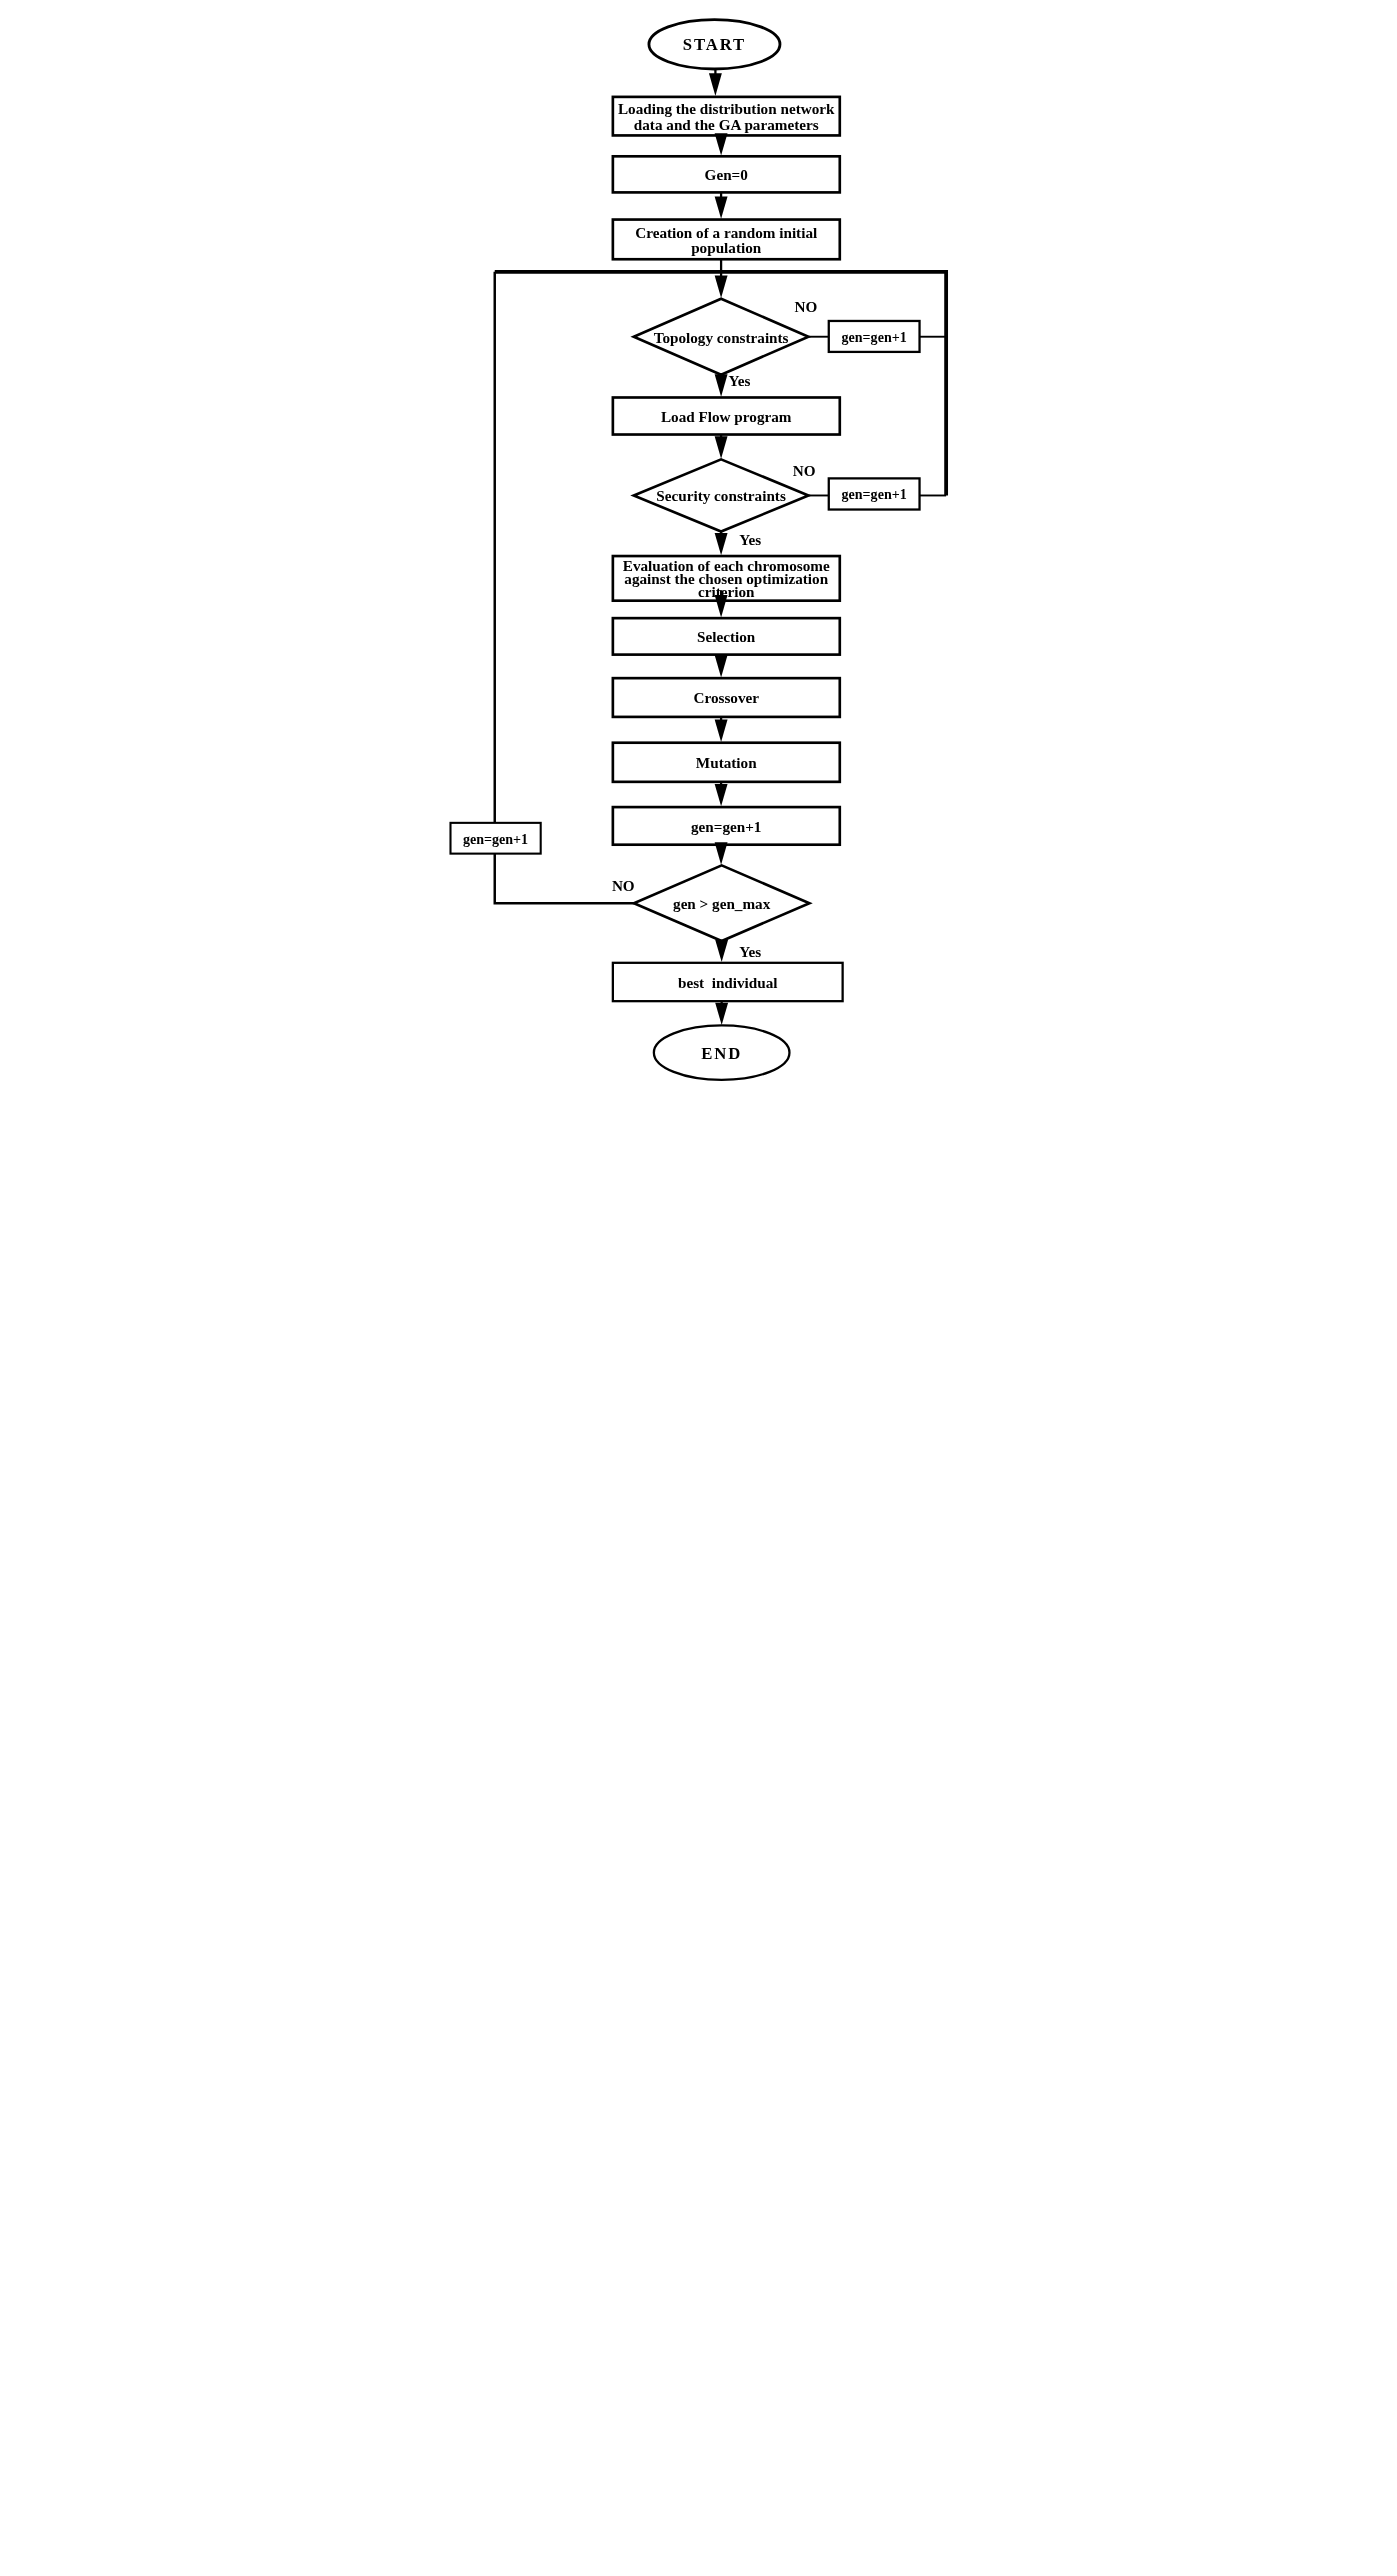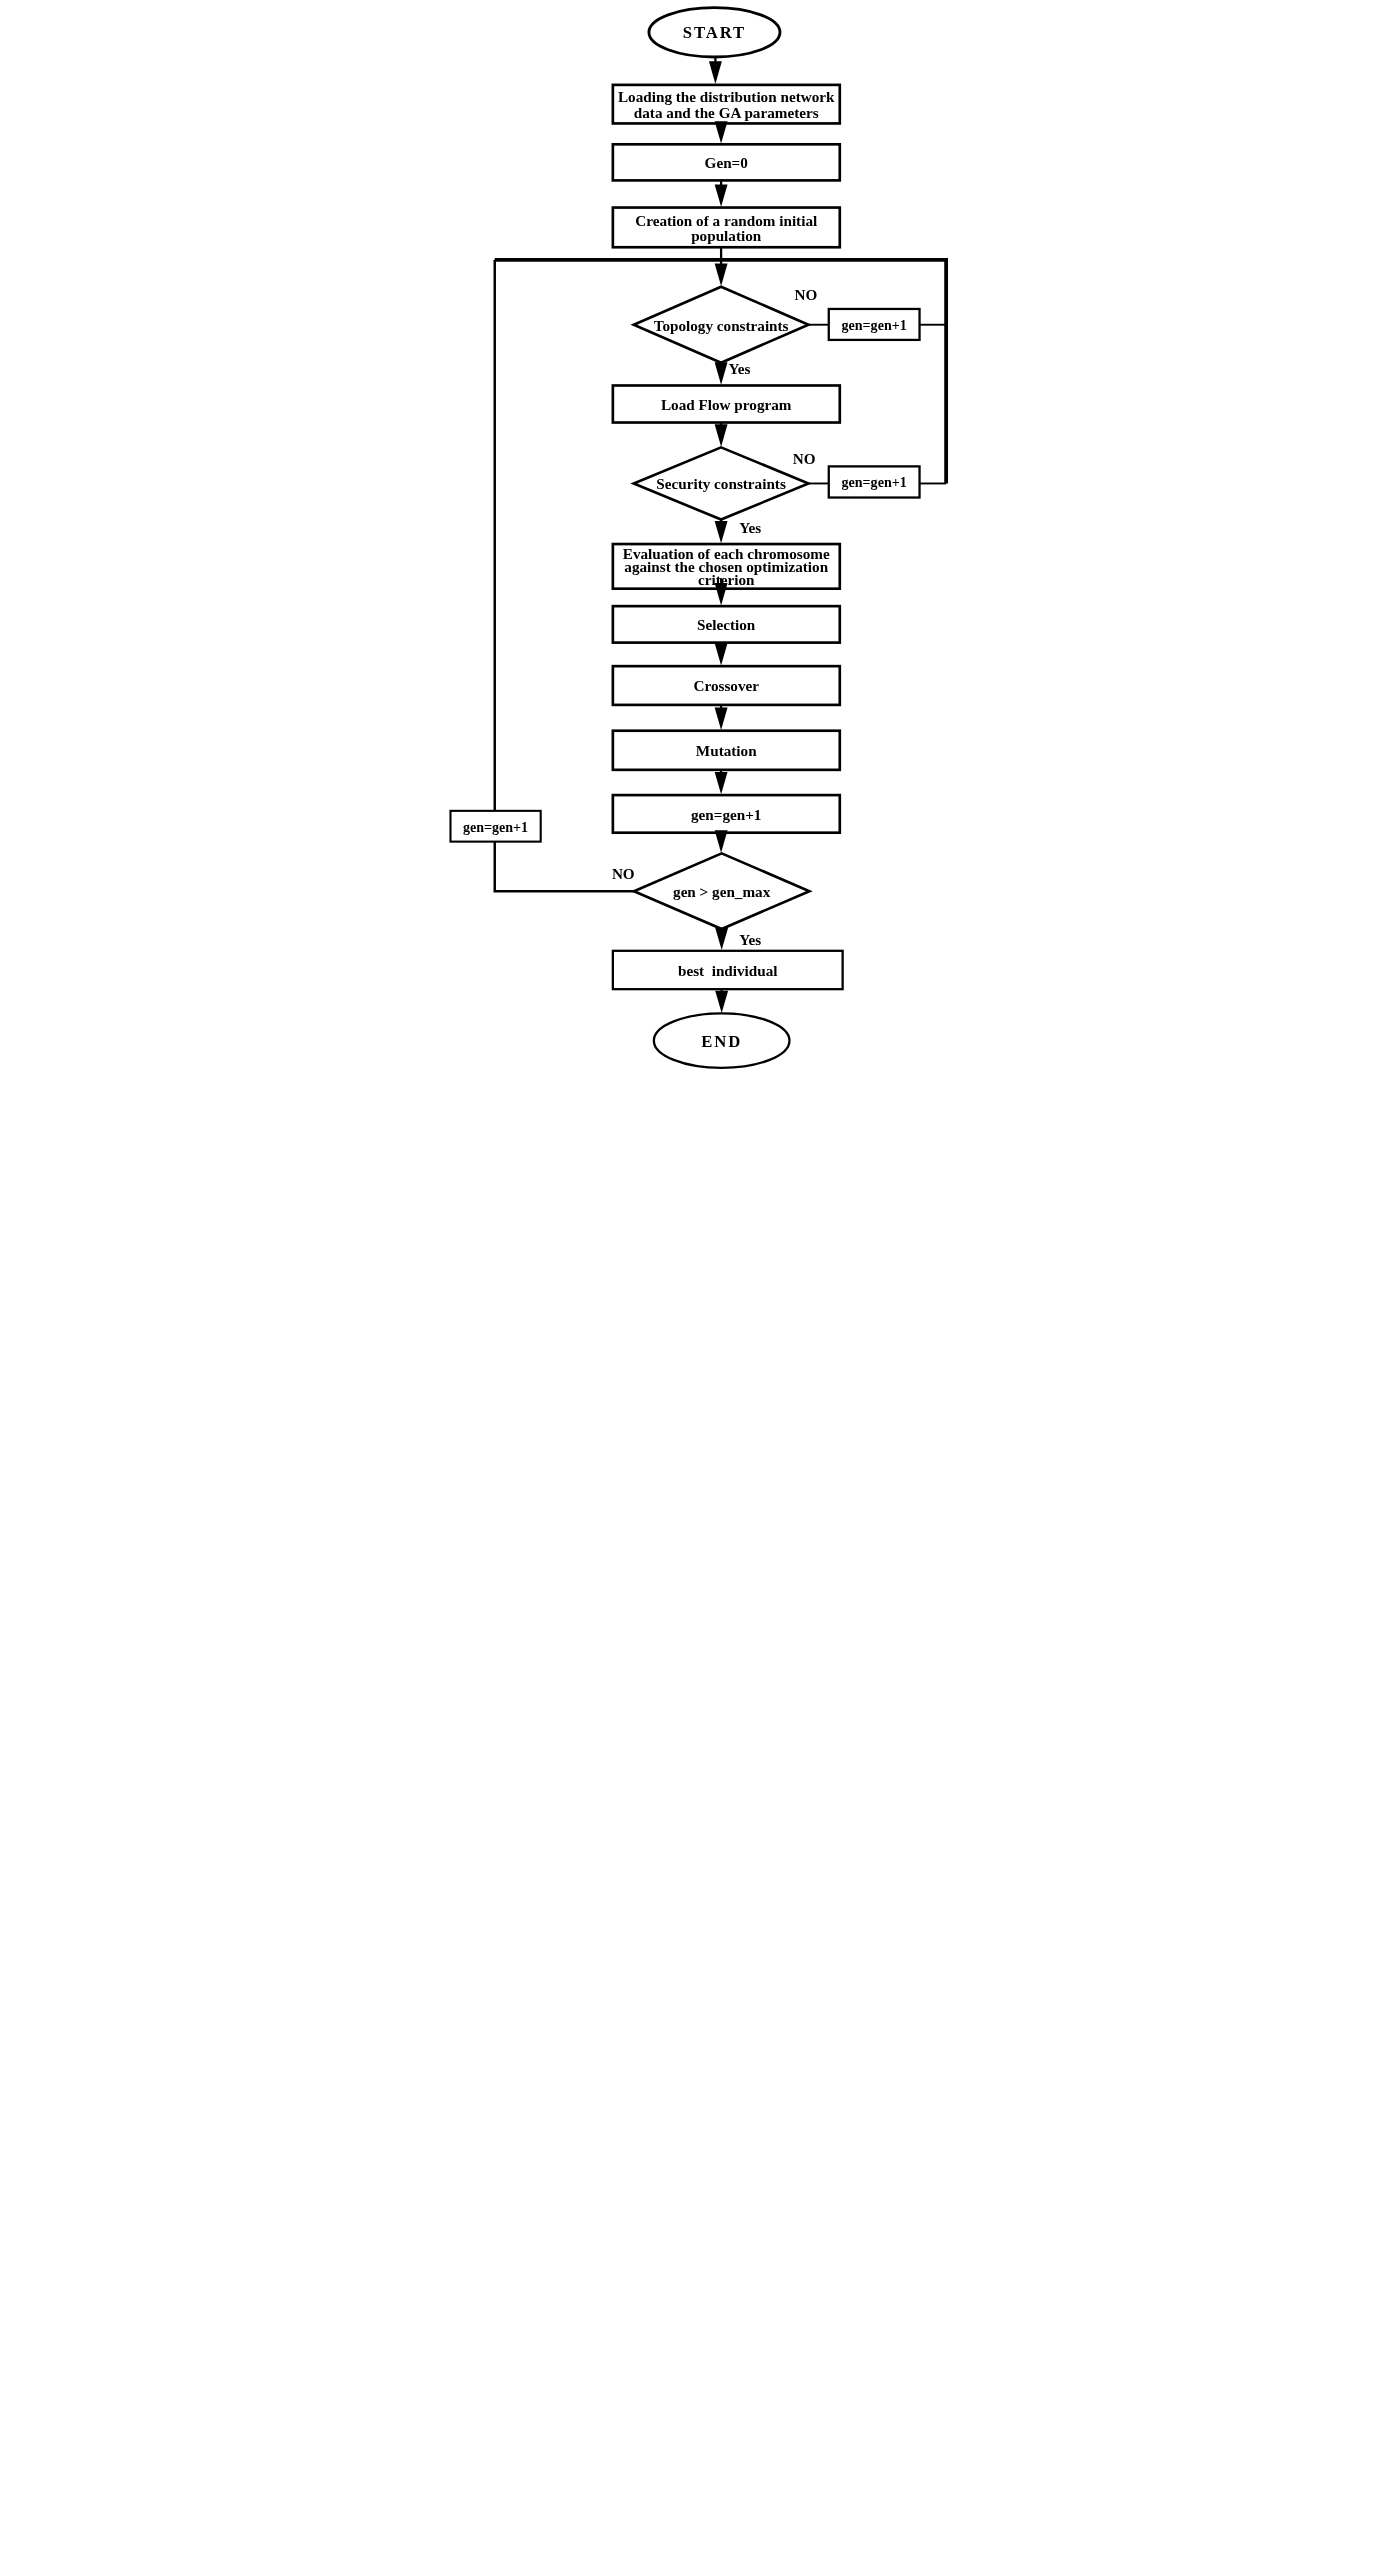--- a/index.html
+++ b/index.html
@@ -1,17 +1,17 @@
 <!DOCTYPE html>
 <html style="--line: #000000; --fill: #ffffff;font-size:8.2px"><head>
 <meta charset="utf-8">
 <style>
   :root { --line:#000000; --fill:#ffffff; }
   html,body { margin:0; padding:0; background:var(--fill); }
-  .page { width:100%; max-width:515px; margin:0 auto; }
+  .page { width:100%; max-width:515px; margin:12px auto; }
   svg { display:block; width:100%; height:auto; background:var(--fill); }
   svg text {
     font-family:"Liberation Serif","DejaVu Serif",serif;
     font-weight:bold;
     fill:var(--line);
     text-anchor:middle;
     dominant-baseline:central;
     white-space:pre;
   }
   .lbl   { font-size:80px; }

